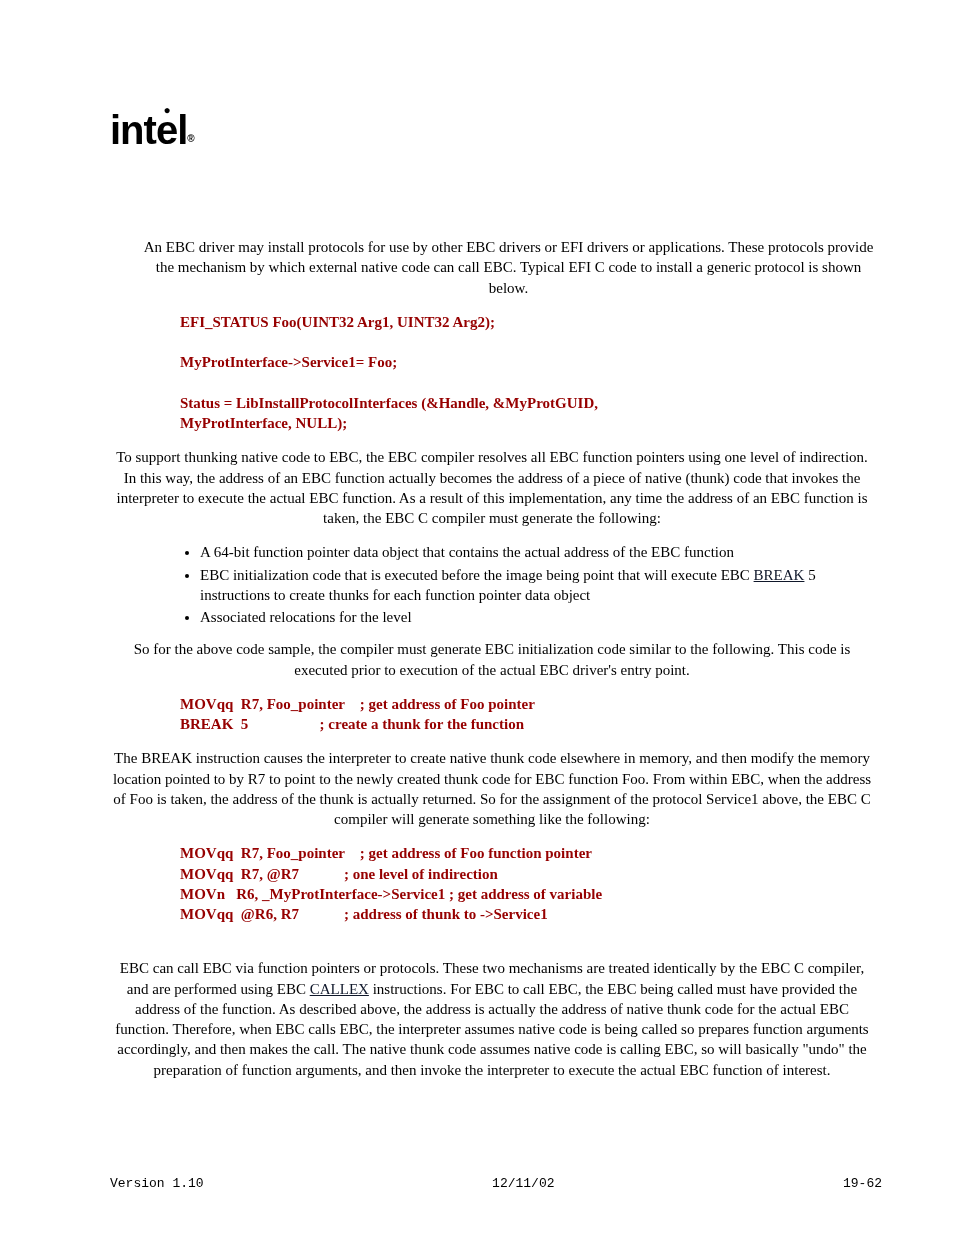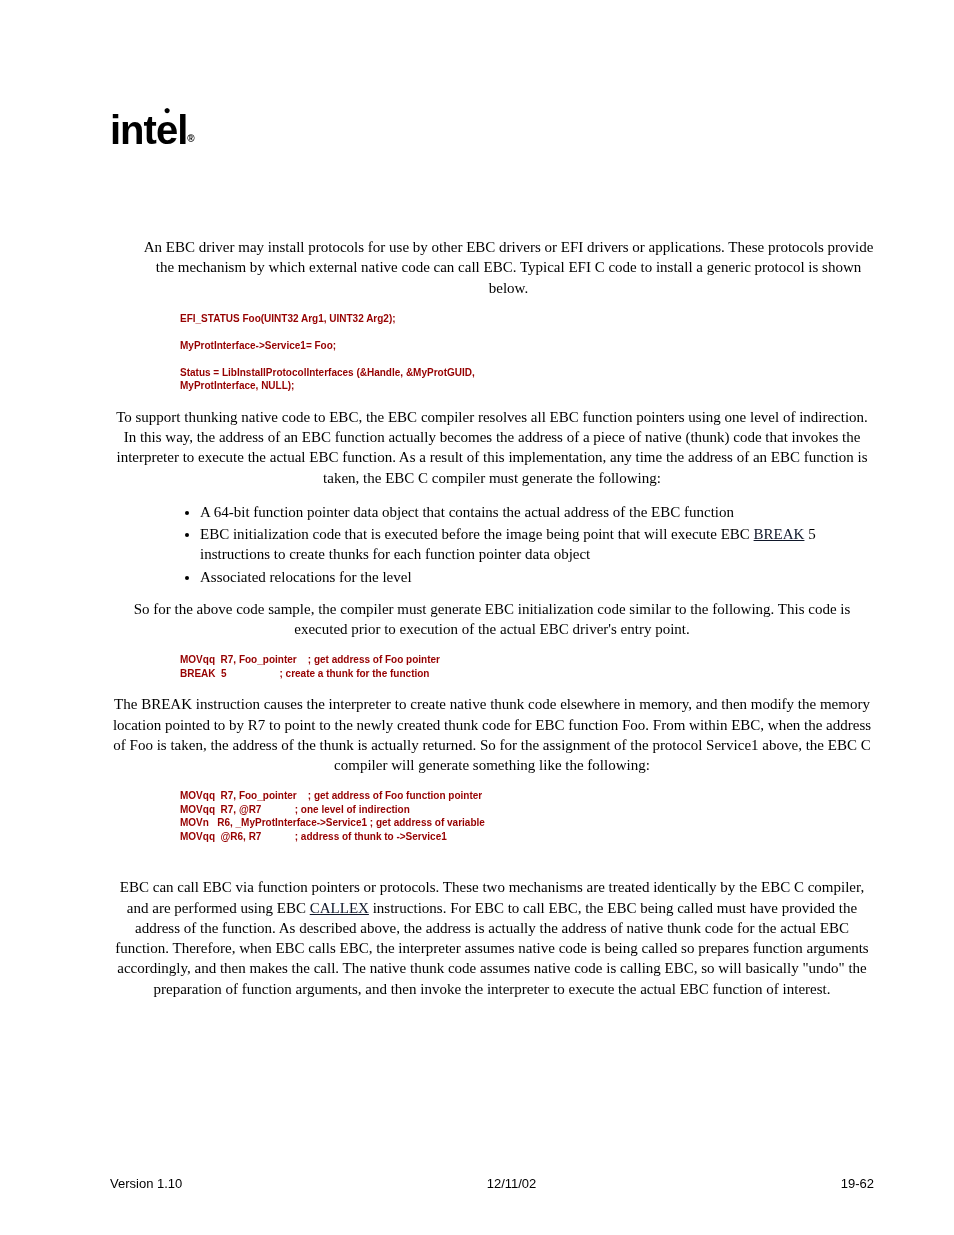--- a/index.html
+++ b/index.html
@@ -26,45 +26,45 @@
     font-size: 10px;
     vertical-align: baseline;
     position: relative;
     top: -2px;
   }
   .para {
     margin: 0 0 14px 33px;
     text-align: center;
   }
   .code-block {
-    font-family: Liberation Sans, sans-serif;
+    font-family: Liberation Serif, serif;
     font-weight: bold;
     color: #960000;
     margin: 12px 0 14px 70px;
     white-space: pre;
-    font-size: 10px;
+    font-size: 15px;
     line-height: 1.35;
   }
   ul {
     margin: 0 0 12px 60px;
     padding-left: 18px;
   }
   ul li {
     margin: 2px 12px;
   }
   .lnk {
     color: #0f172a;
     text-decoration: underline;
   }
   .footer {
     position: absolute;
     bottom: 42px;
     left: 110px;
-    right: 80px;
-    font-family: Liberation Sans, sans-serif;
+    right: 72px;
+    font-family: Liberation Mono, monospace;
     font-size: 13px;
     display: flex;
     justify-content: space-between;
   }
 </style>
 </head>
 <body>
 
 <div class="logo">int<span style="position:relative;display:inline-block">e<span style="position:absolute;left:0;right:0;text-align:center;top:-0.05em;font-size:0.3em">●</span></span>l<sub>®</sub></div>
 

